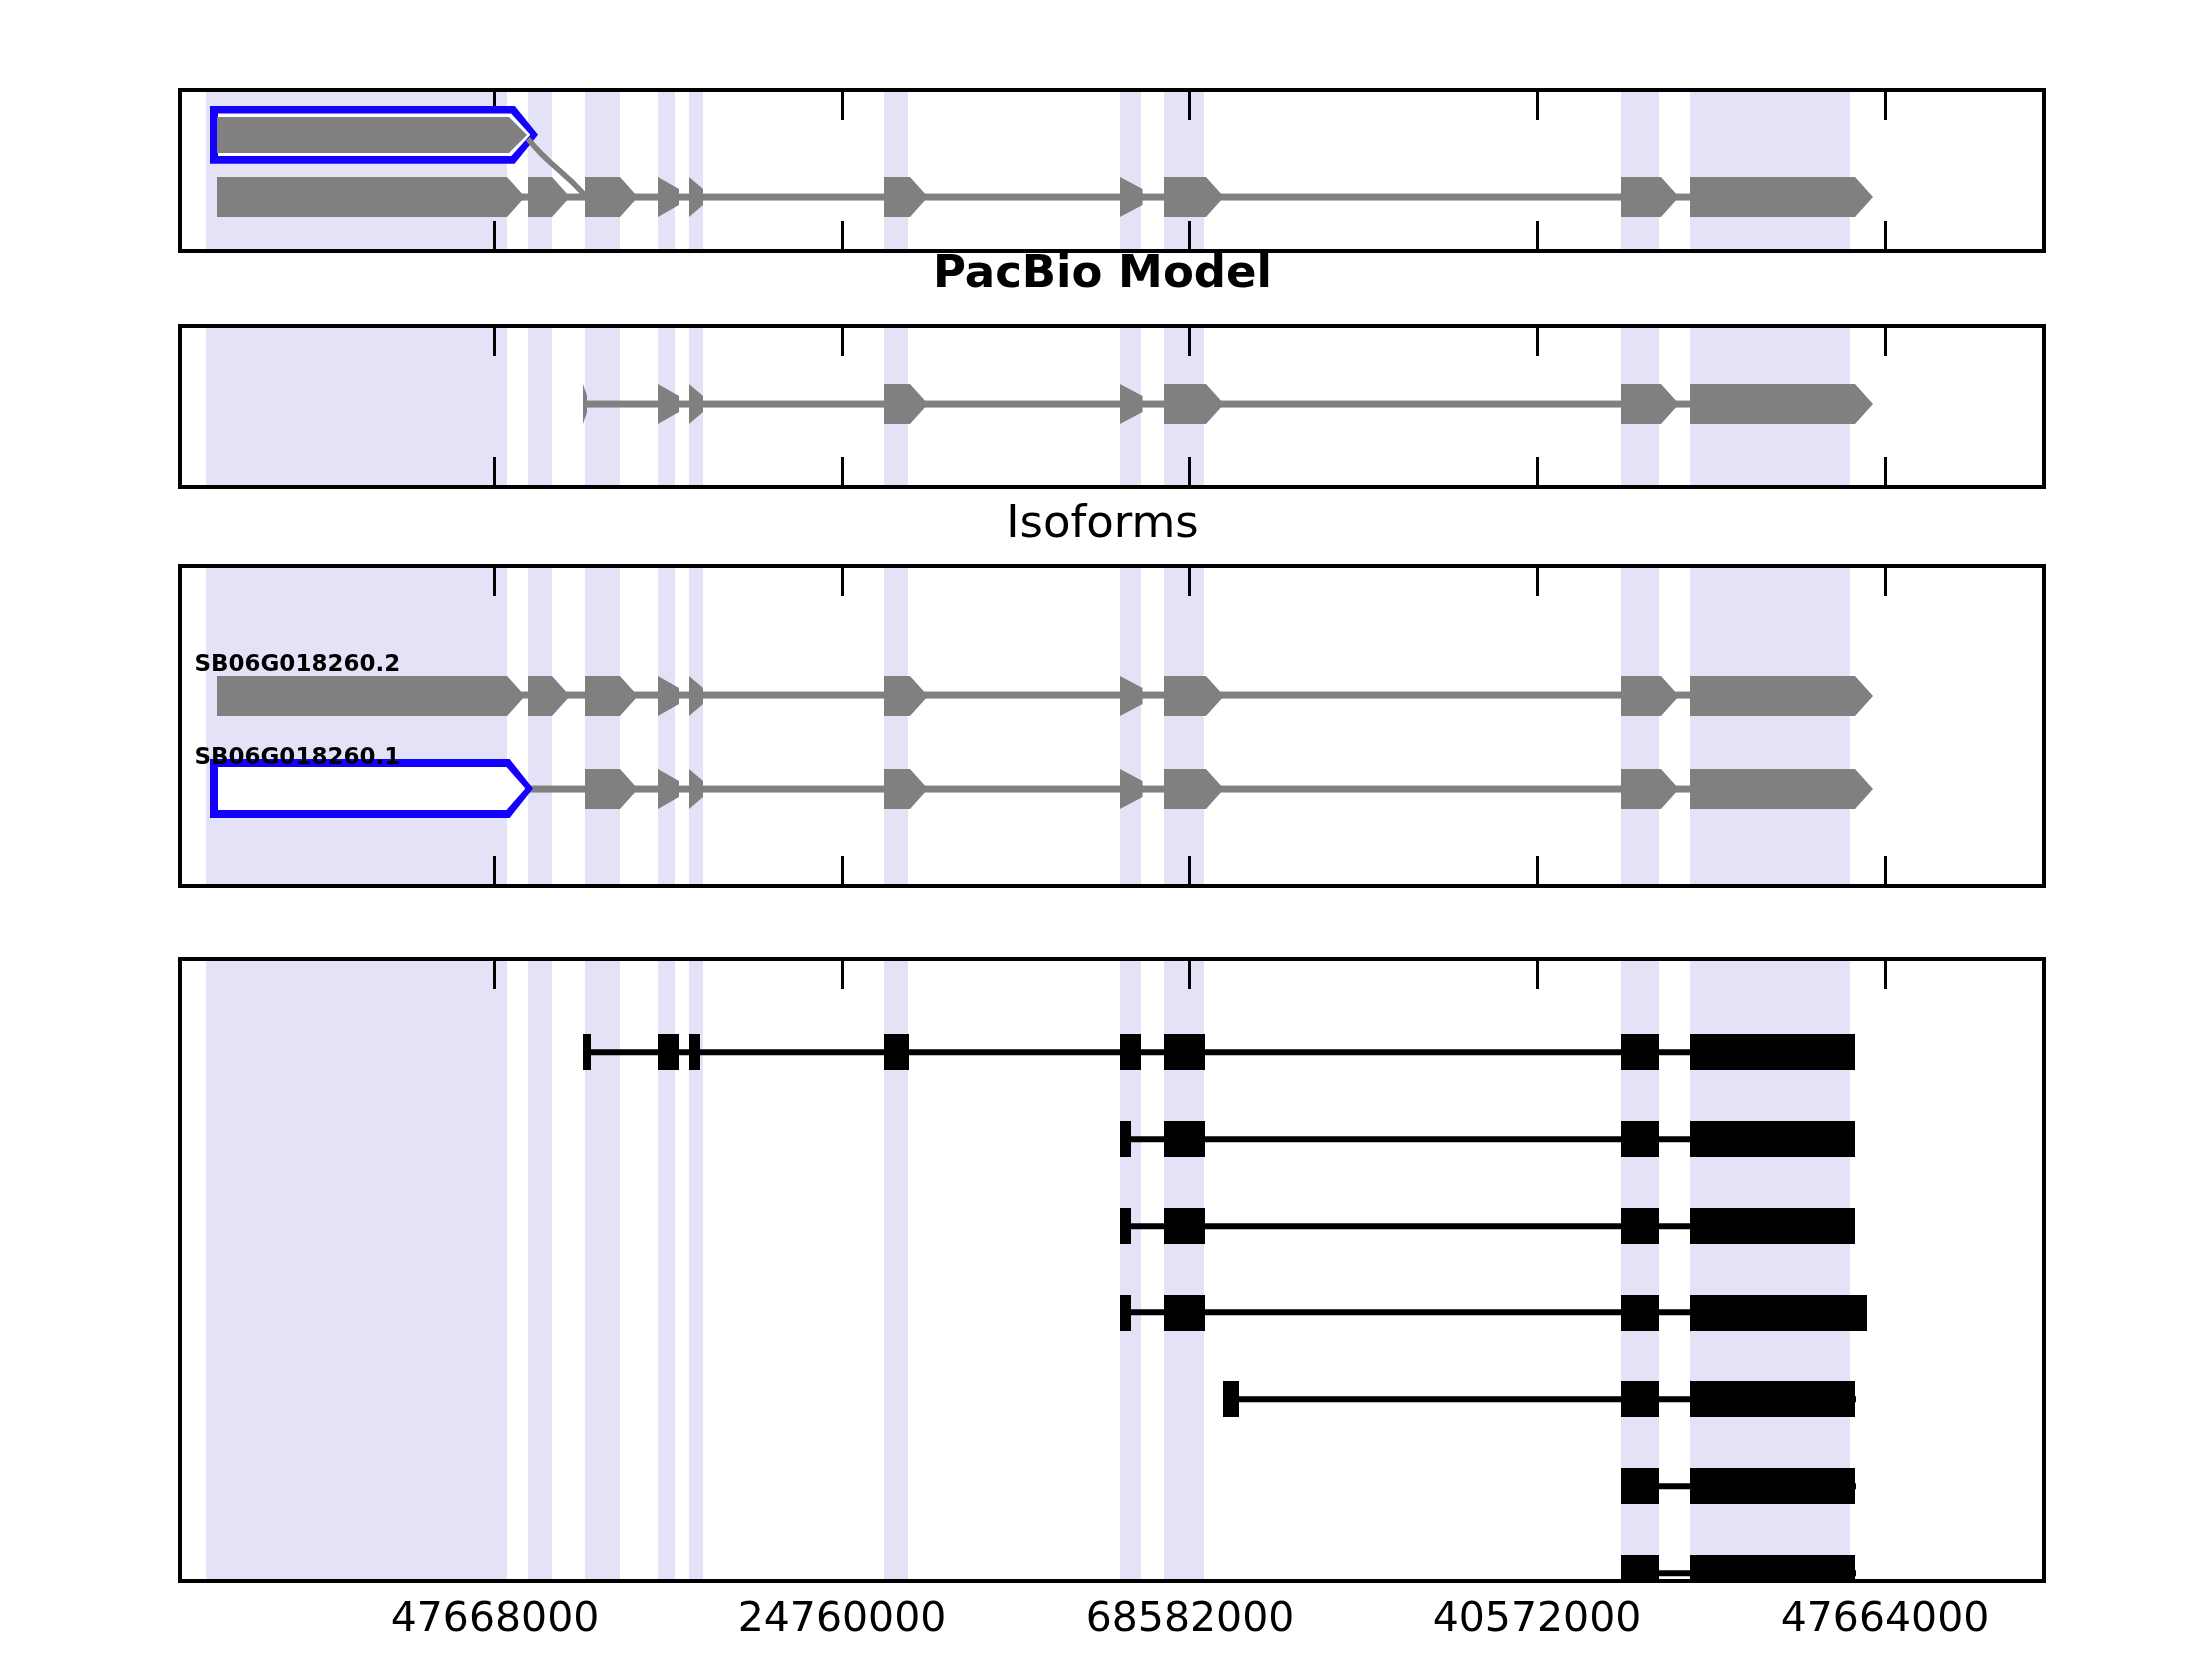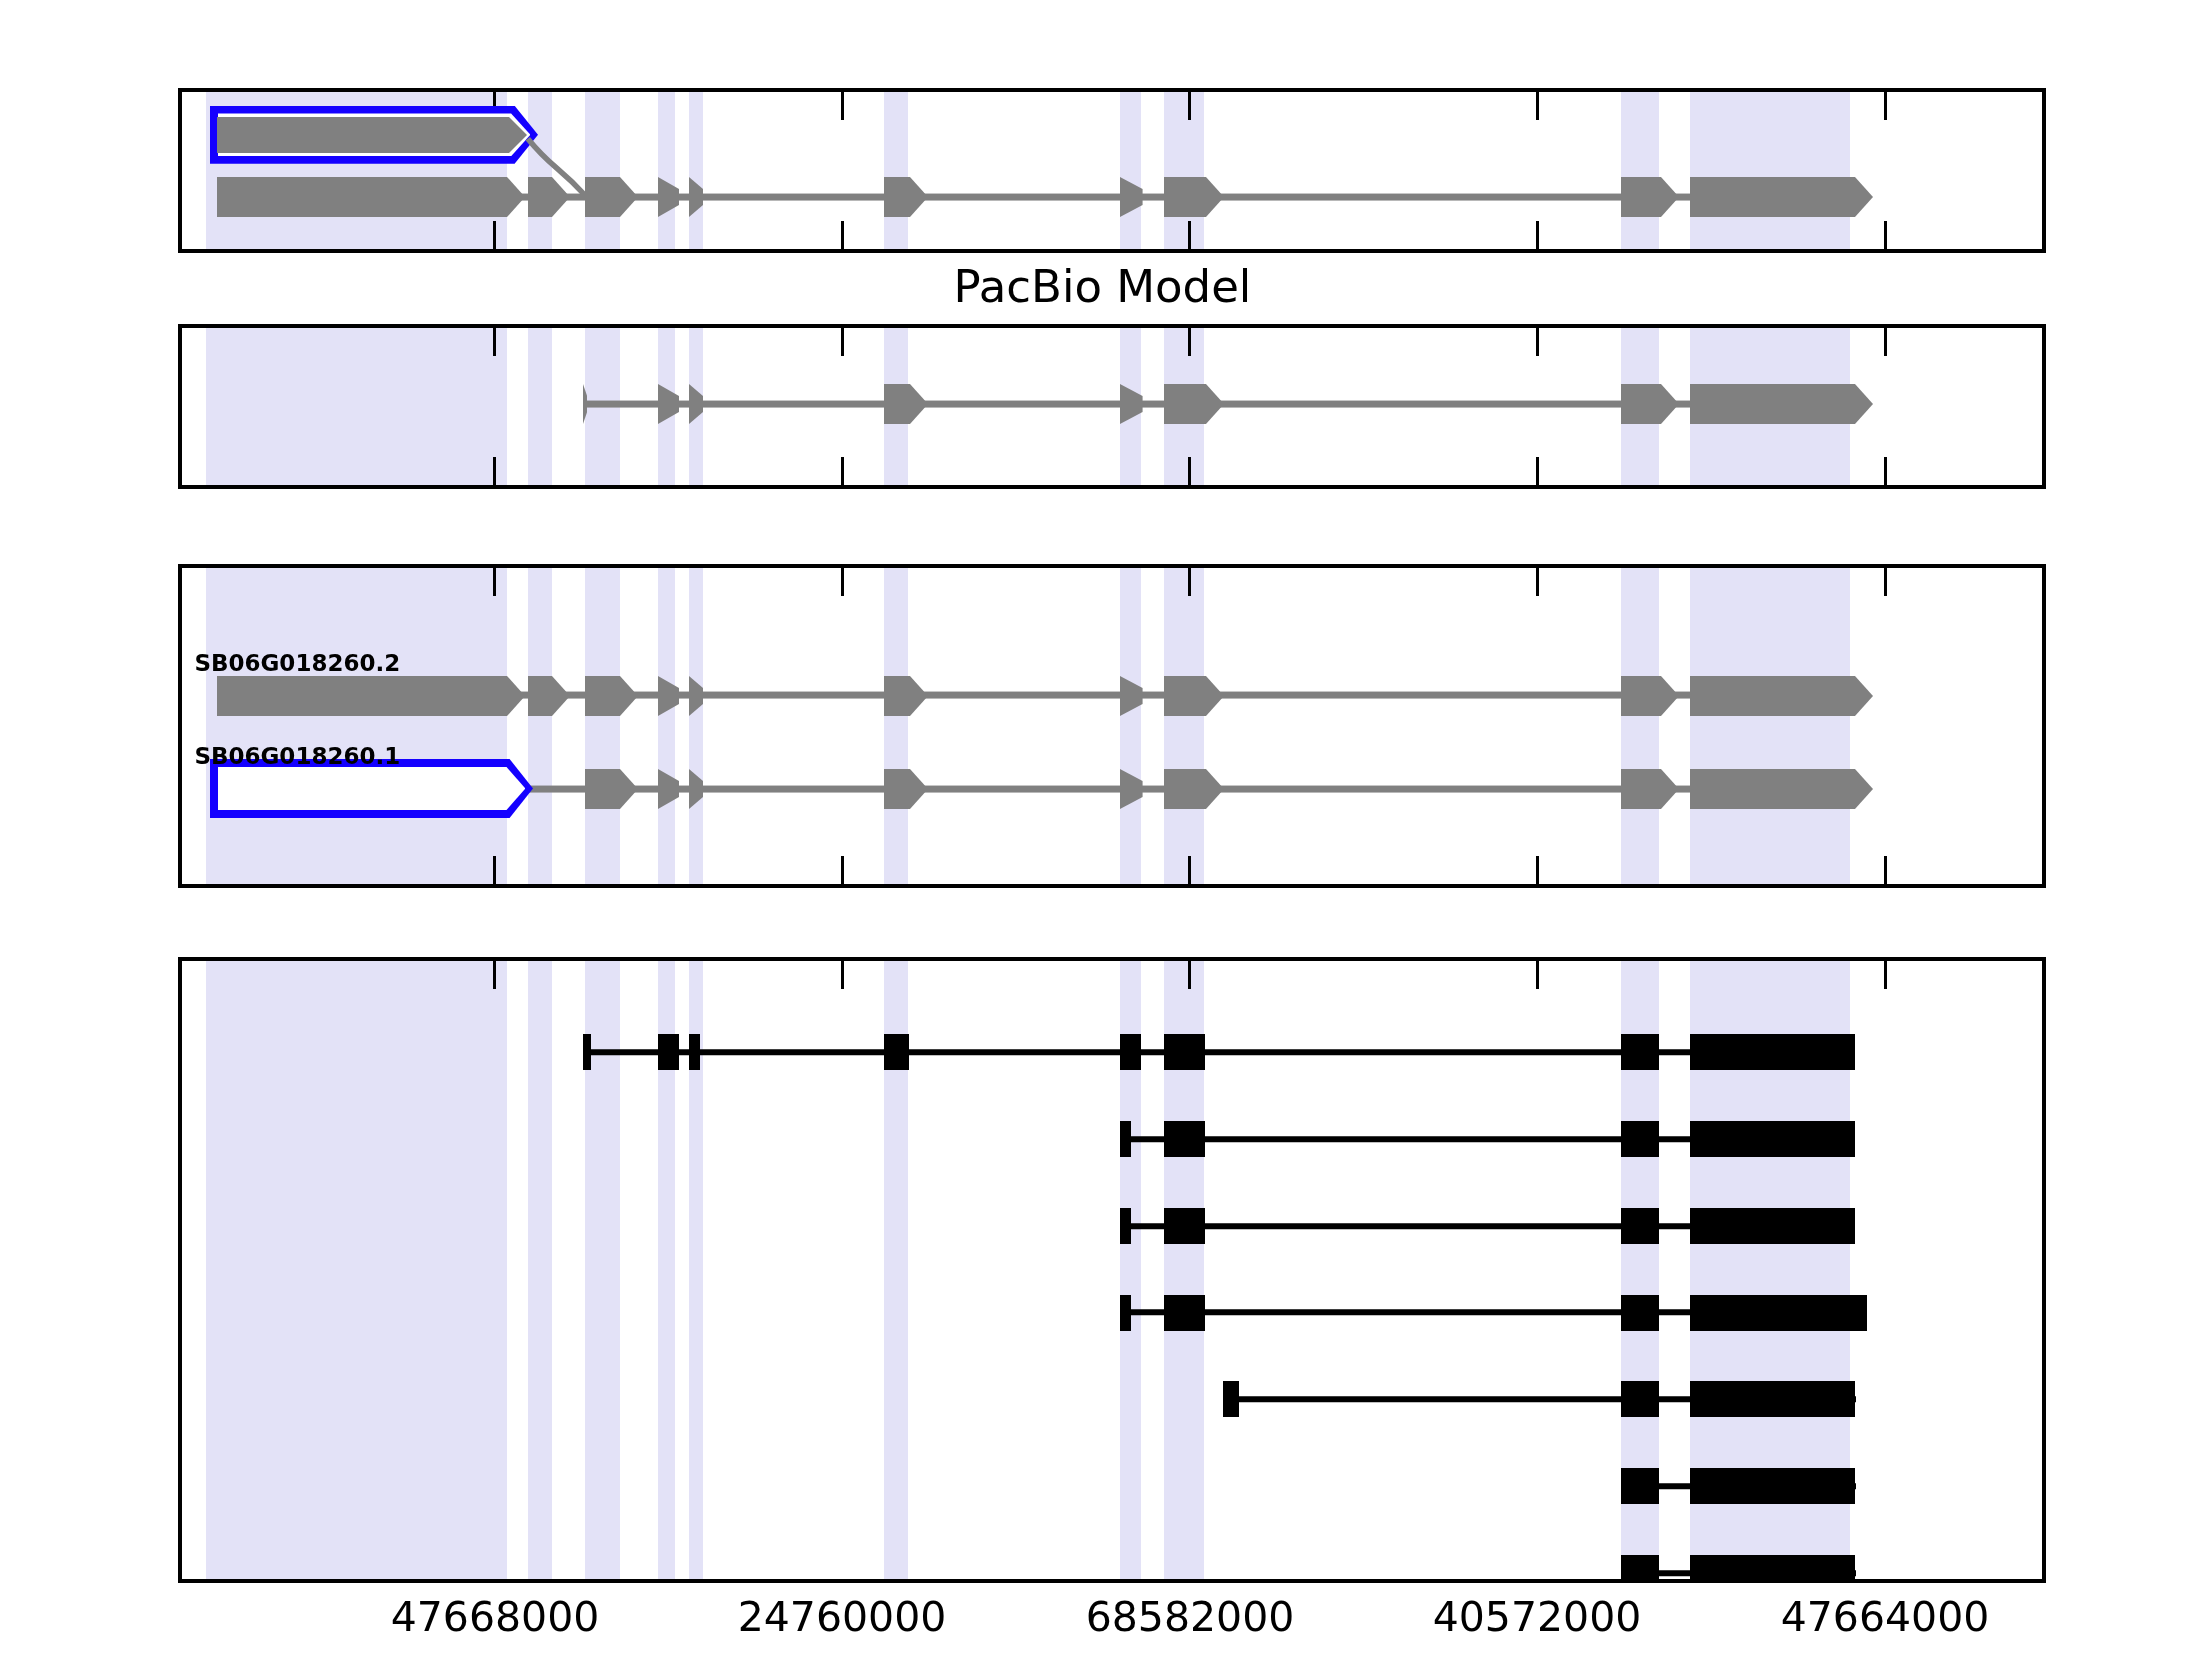--- a/index.html
+++ b/index.html
@@ -98,21 +98,21 @@
         <div class="exon plain" style="position: absolute; left: 476px; top: 85px; height: 40px; background: rgb(128, 128, 128); width: 21px; clip-path: polygon(0px 0px, 100% 30%, 100% 70%, 0px 100%);"></div>
         <div class="exon plain" style="position: absolute; left: 507px; top: 85px; height: 40px; background: rgb(128, 128, 128); width: 14px; clip-path: polygon(0px 0px, 100% 30%, 100% 70%, 0px 100%);"></div>
         <div class="exon arrowR" style="position: absolute; left: 702px; top: 85px; height: 40px; background: rgb(128, 128, 128); width: 44px;"></div>
         <div class="exon plain" style="position: absolute; left: 938px; top: 85px; height: 40px; background: rgb(128, 128, 128); width: 22.6px; clip-path: polygon(0px 0px, 100% 30%, 100% 70%, 0px 100%);"></div>
         <div class="exon arrowR" style="position: absolute; left: 982px; top: 85px; height: 40px; background: rgb(128, 128, 128); width: 60px;"></div>
         <div class="exon arrowR" style="position: absolute; left: 1439px; top: 85px; height: 40px; background: rgb(128, 128, 128); width: 58px;"></div>
         <div class="exon arrowR" style="position: absolute; left: 1508px; top: 85px; height: 40px; background: rgb(128, 128, 128); width: 183px;"></div>
       </div>
   </div>
 
-  <div class="panel-title" style="top:260px;">PacBio Model</div>
+  <div class="panel-title" style="top:245px;font-weight:bold;">PacBio Model</div>
 
   <div class="panel" style="left:178px;top:324px;width:1868px;height:165px;">
     <div class="plotarea" id="pa-pacbio">
         <div class="band" style="left: 24px; width: 301px; background: rgb(227, 226, 247);"></div>
         <div class="band" style="left: 346px; width: 24px; background: rgb(227, 226, 247);"></div>
         <div class="band" style="left: 403px; width: 35px; background: rgb(227, 226, 247);"></div>
         <div class="band" style="left: 476px; width: 17.4px; background: rgb(227, 226, 247);"></div>
         <div class="band" style="left: 507px; width: 14px; background: rgb(227, 226, 247);"></div>
         <div class="band" style="left: 702px; width: 24px; background: rgb(227, 226, 247);"></div>
         <div class="band" style="left: 938px; width: 21px; background: rgb(227, 226, 247);"></div>
@@ -134,20 +134,21 @@
         <div class="exon plain" style="position: absolute; left: 476px; top: 56px; height: 40px; background: rgb(128, 128, 128); width: 21px; clip-path: polygon(0px 0px, 100% 30%, 100% 70%, 0px 100%);"></div>
         <div class="exon plain" style="position: absolute; left: 507px; top: 56px; height: 40px; background: rgb(128, 128, 128); width: 14px; clip-path: polygon(0px 0px, 100% 30%, 100% 70%, 0px 100%);"></div>
         <div class="exon arrowR" style="position: absolute; left: 702px; top: 56px; height: 40px; background: rgb(128, 128, 128); width: 44px;"></div>
         <div class="exon plain" style="position: absolute; left: 938px; top: 56px; height: 40px; background: rgb(128, 128, 128); width: 22.6px; clip-path: polygon(0px 0px, 100% 30%, 100% 70%, 0px 100%);"></div>
         <div class="exon arrowR" style="position: absolute; left: 982px; top: 56px; height: 40px; background: rgb(128, 128, 128); width: 60px;"></div>
         <div class="exon arrowR" style="position: absolute; left: 1439px; top: 56px; height: 40px; background: rgb(128, 128, 128); width: 58px;"></div>
         <div class="exon arrowR" style="position: absolute; left: 1508px; top: 56px; height: 40px; background: rgb(128, 128, 128); width: 183px;"></div>
       </div>
   </div>
 
+  <div class="panel-title" style="top:495px;">Isoforms</div>
 
   <div class="panel" style="left:178px;top:564px;width:1868px;height:324px;">
     <div class="plotarea" id="pa-iso">
         <div class="band" style="left: 24px; width: 301px; background: rgb(227, 226, 247);"></div>
         <div class="band" style="left: 346px; width: 24px; background: rgb(227, 226, 247);"></div>
         <div class="band" style="left: 403px; width: 35px; background: rgb(227, 226, 247);"></div>
         <div class="band" style="left: 476px; width: 17.4px; background: rgb(227, 226, 247);"></div>
         <div class="band" style="left: 507px; width: 14px; background: rgb(227, 226, 247);"></div>
         <div class="band" style="left: 702px; width: 24px; background: rgb(227, 226, 247);"></div>
         <div class="band" style="left: 938px; width: 21px; background: rgb(227, 226, 247);"></div>

